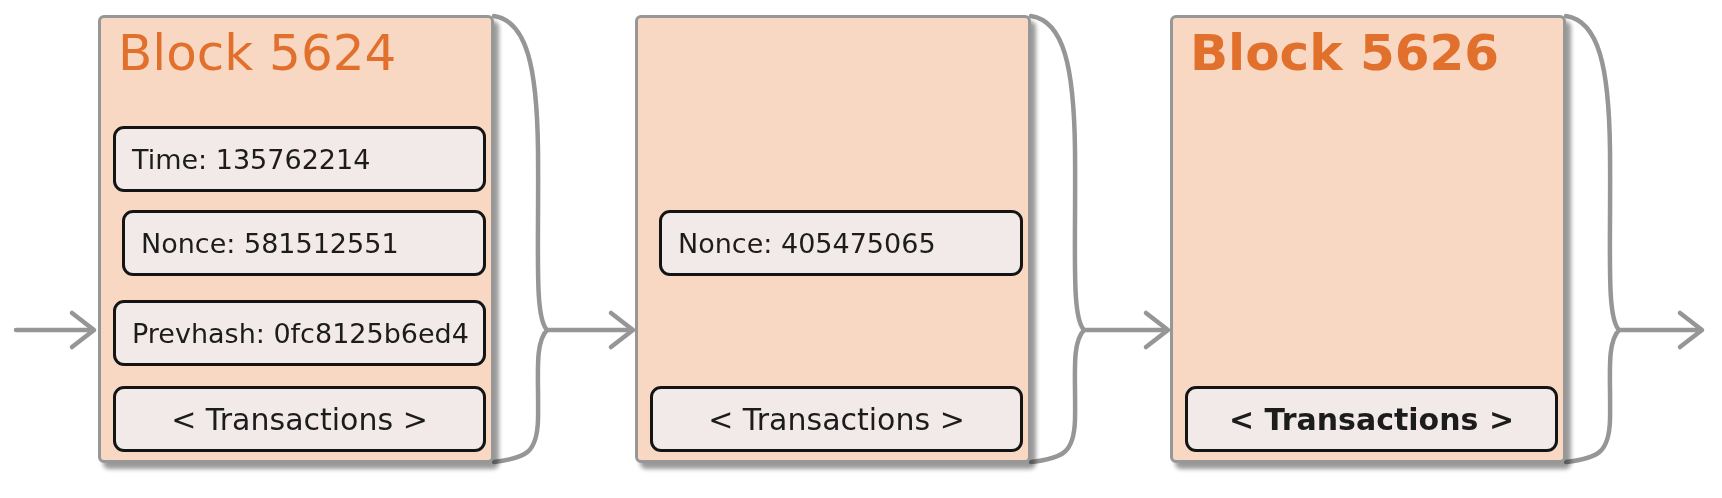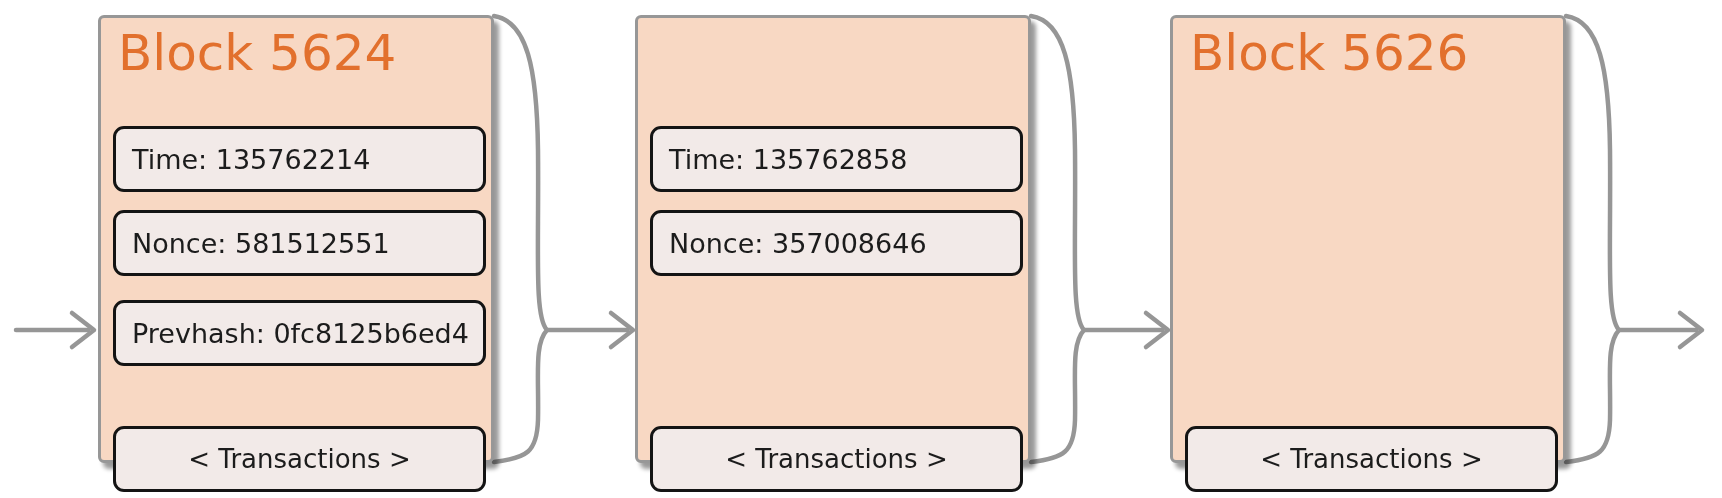--- a/index.html
+++ b/index.html
@@ -27,21 +27,21 @@
     width: 396px;
     height: 448px;
     box-sizing: border-box;
     background: var(--block-fill, #f8d8c3);
     border: 3px solid var(--block-border, #979797);
     border-radius: 6px;
     box-shadow: 5px 6px 4px var(--block-shadow, rgba(0,0,0,0.40));
   }
   .block-1 { left: 98px; }
   .block-2 { left: 635px; }
-  .block-3 { left: 1170px; }
+  .block-3 { left: 1170px; font-weight: bold; }
   .block-title {
     position: absolute;
     left: 17px;
     top: 8px;
     font-size: 50px;
     line-height: 1.1;
     color: var(--title-text, #e2702d);
     white-space: nowrap;
   }
   .field {
@@ -54,27 +54,26 @@
     border: 3px solid var(--field-border, #141414);
     border-radius: 11px;
     display: flex;
     align-items: center;
     padding: 0 16px;
     font-size: 27px;
     color: var(--field-text, #1c1c1c);
     white-space: nowrap;
   }
   .field-time     { top: 108px; }
-  .field-nonce    { top: 192px; }
+  .field-nonce    { top: 192px; margin-left: 9px; }
   .field-prevhash { top: 282px; }
   .field-transactions {
     top: 368px;
     justify-content: center;
-    font-size: 26px;
-    margin-top: 40px;
+    font-size: 30px;
   }
   .connector {
     fill: none;
     stroke-width: 4.5;
     stroke-linecap: round;
     stroke-linejoin: round;
   }
 </style>
 </head>
 <body>
@@ -109,22 +108,21 @@
 
   <div class="block block-1">
     <div class="block-title">Block 5624</div>
     <div class="field field-time">Time: 135762214</div>
     <div class="field field-nonce">Nonce: 581512551</div>
     <div class="field field-prevhash">Prevhash: 0fc8125b6ed4</div>
     <div class="field field-transactions">&lt; Transactions &gt;</div>
   </div>
 
   <div class="block block-2">
-    <div class="field field-time">Time: 135762858</div>
-    <div class="field field-nonce">Nonce: 357008646</div>
+    <div class="field field-nonce">Nonce: 405475065</div>
     <div class="field field-transactions">&lt; Transactions &gt;</div>
   </div>
 
   <div class="block block-3">
     <div class="block-title">Block 5626</div>
     <div class="field field-transactions">&lt; Transactions &gt;</div>
   </div>
 
 </div>
 

